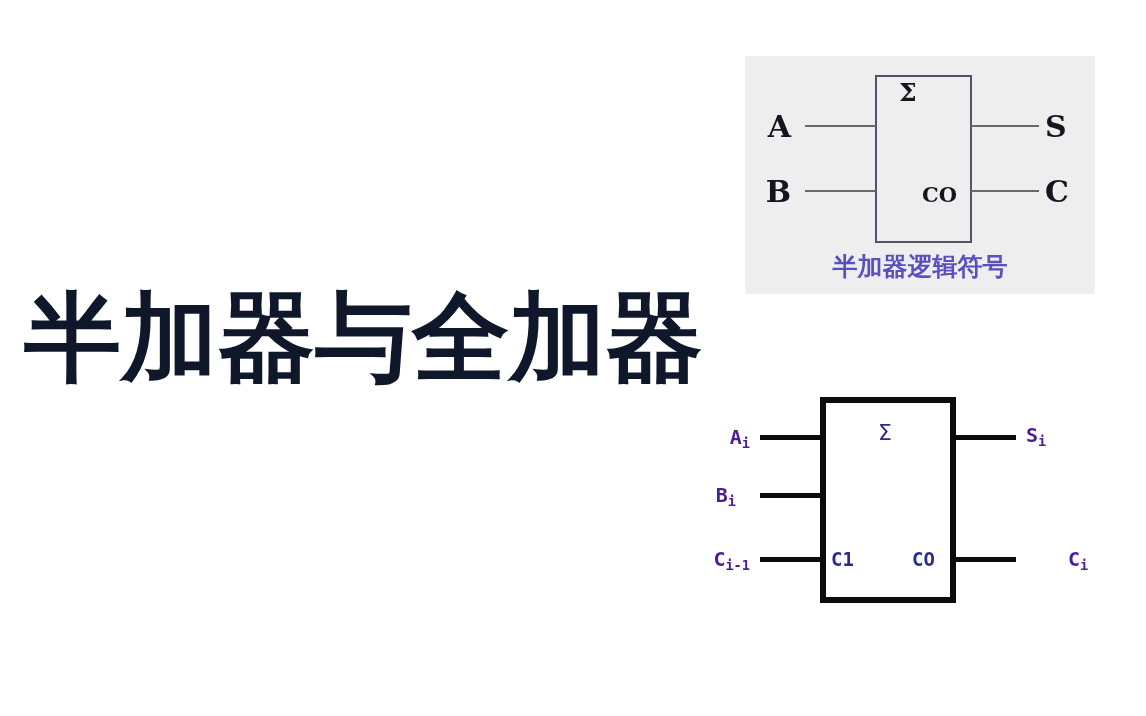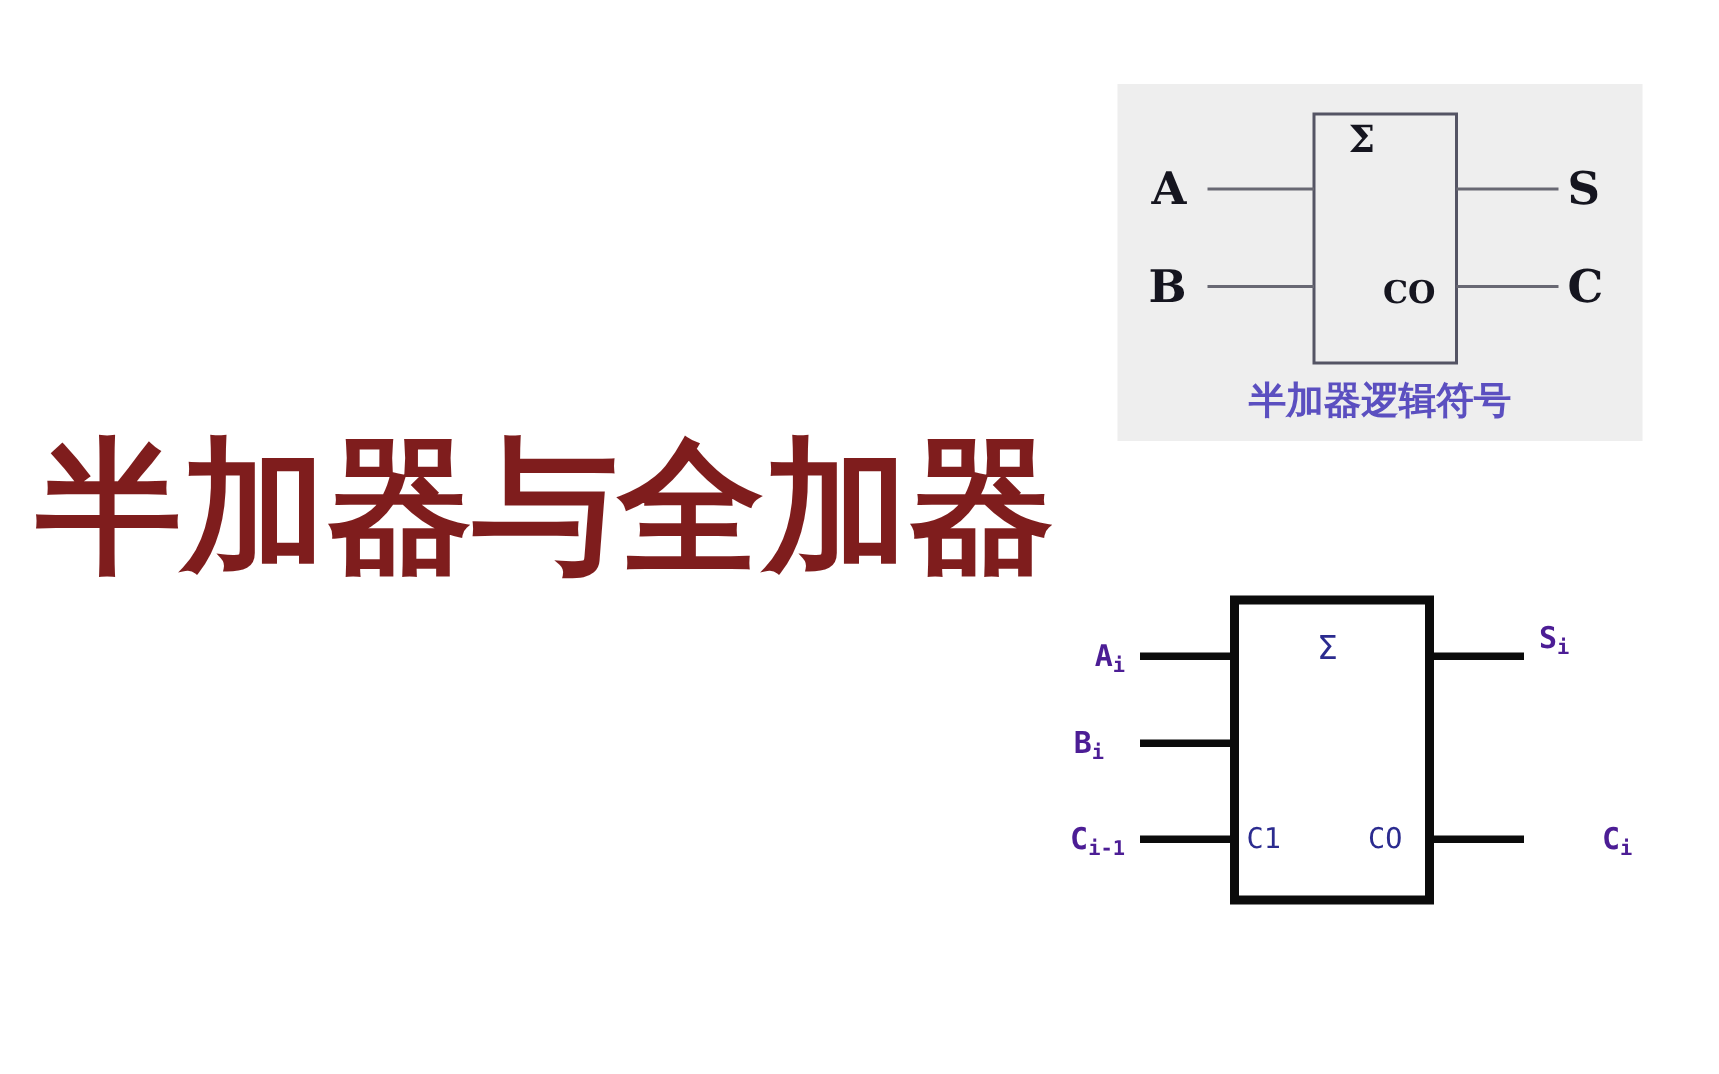--- a/index.html
+++ b/index.html
@@ -20,21 +20,21 @@
     position: absolute;
     left: 24px;
     top: 283px;
     width: 700px;
     height: 110px;
     font-family: "DejaVu Sans", sans-serif;
     font-weight: 700;
     font-size: 97px;
     line-height: 110px;
     letter-spacing: 0px;
-    color: #7f1d1d;
+    color: #0f172a;
     white-space: nowrap;
     user-select: none;
   }
 
   
   #half-adder-figure {
     position: absolute;
     left: 745px;
     top: 56px;
     width: 350px;
@@ -128,21 +128,21 @@
     left: 198px;
     top: 37px;
     font-family: "DejaVu Sans", sans-serif;
     font-size: 22px;
     line-height: 22px;
     color: #2b2b8f;
   }
   .fa-port {
     position: absolute;
     font-family: "DejaVu Sans Mono", monospace;
-    font-weight: 400;
+    font-weight: 700;
     font-size: 19px;
     line-height: 19px;
     color: #2b2b8f;
   }
   .fa-port.port-ci { left: 151px; top: 165px; }
   .fa-port.port-co { left: 232px; top: 165px; }
   .fa-wire {
     position: absolute;
     height: 5px;
     background: #0b0b0b;
@@ -164,21 +164,21 @@
   .fa-label sub {
     font-size: 0.68em;
     line-height: 0;
     vertical-align: baseline;
     position: relative;
     bottom: -0.30em;
   }
   .fa-label.lbl-ai  { left: 70px;  top: 42px;  transform: translateX(-100%); }
   .fa-label.lbl-bi  { left: 56px;  top: 100px; transform: translateX(-100%); }
   .fa-label.lbl-cim { left: 70px;  top: 164px; transform: translateX(-100%); }
-  .fa-label.lbl-si  { left: 346px; top: 30px; }
+  .fa-label.lbl-si  { left: 346px; top: 40px; }
   .fa-label.lbl-co  { left: 346px; top: 164px; margin-left: 42px; }
 </style>
 </head>
 <body>
 
 <div id="main-title">半加器与全加器</div>
 
 <div id="half-adder-figure">
 
   <div id="half-adder-box">

